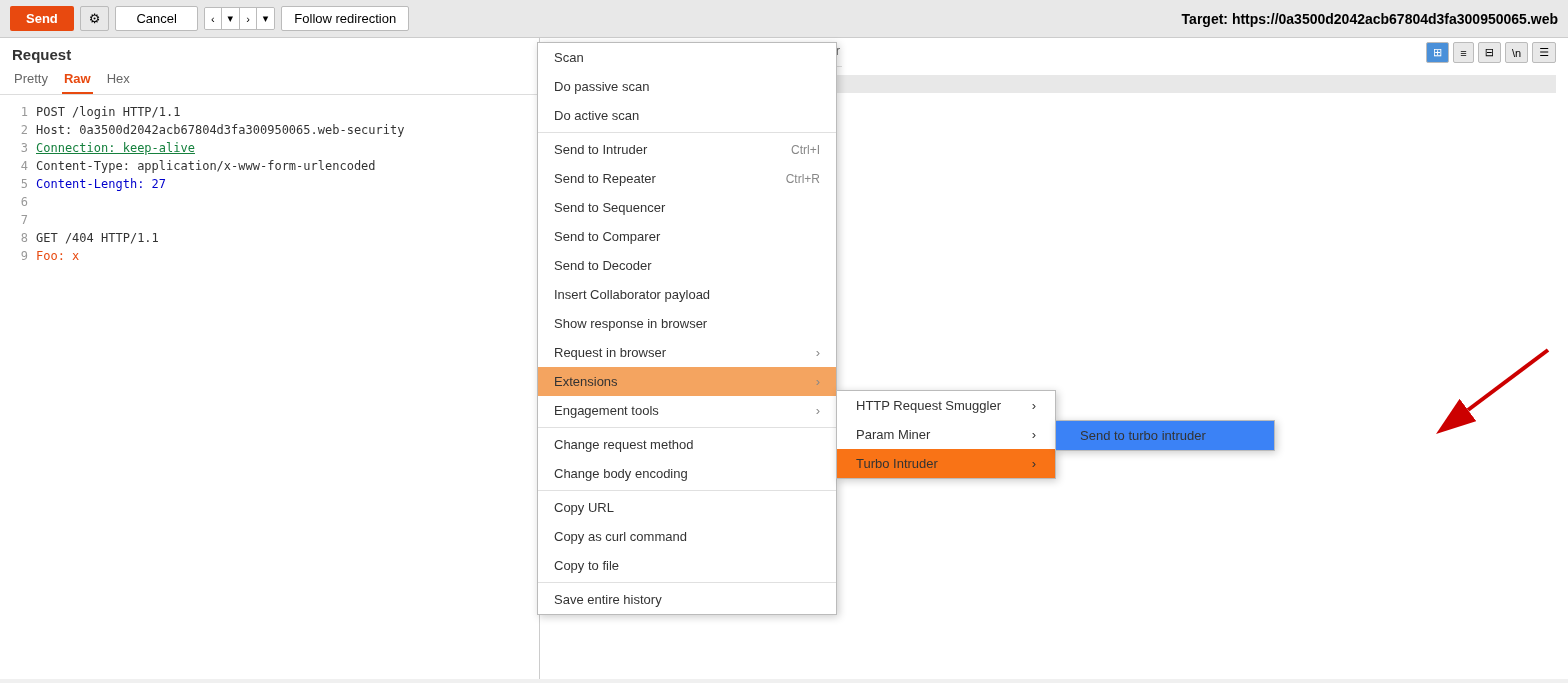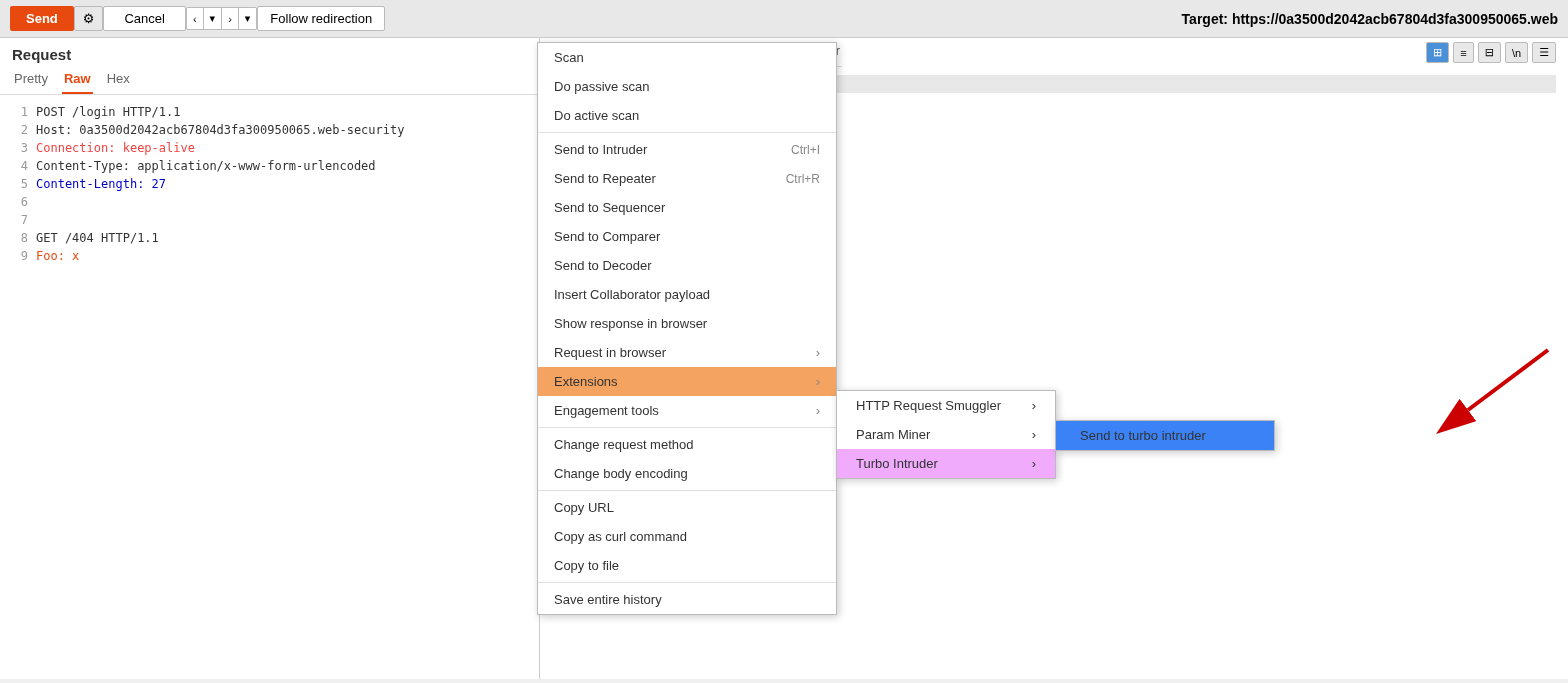--- a/index.html
+++ b/index.html
@@ -1,21 +1,21 @@
 <!DOCTYPE html>
 <html><head>
   <meta charset="utf-8">
   <style>
     * { margin: 0; padding: 0; box-sizing: border-box; }
     body { font-family: Arial, sans-serif; font-size: 13px; background: #f0f0f0; width: 1568px; height: 683px; overflow: hidden; }
 
     
     .toolbar {
       display: flex; align-items: center; padding: 6px 10px; background: #e8e8e8;
-      border-bottom: 1px solid #ccc; 
+      border-bottom: 1px solid #ccc; gap: 6px;
     }
     .btn-send {
       background: #e8490f; color: white; border: none; padding: 5px 16px;
       font-size: 13px; font-weight: bold; cursor: pointer; border-radius: 2px;
     }
     .btn-gear {
       background: #e8e8e8; border: 1px solid #bbb; padding: 4px 8px;
       cursor: pointer; border-radius: 2px; font-size: 13px;
     }
     .btn-cancel {
@@ -59,21 +59,21 @@
       border-bottom: 2px solid transparent;
     }
     .tab.active { color: #e8490f; border-bottom: 2px solid #e8490f; font-weight: bold; }
     .code-area {
       padding: 8px 12px; font-family: monospace; font-size: 12px; flex: 1;
       line-height: 1.5; overflow: auto; color: #333;
     }
     .line { display: flex; }
     .line-num { color: #999; width: 16px; margin-right: 8px; text-align: right; flex-shrink: 0; }
     .code-blue { color: #0000cc; }
-    .code-underline { color: #ef4444; }
+    .code-underline { text-decoration: underline; color: #15803d; }
     .code-orange { color: #e8490f; }
 
     
     .right-pane {
       flex: 1; background: white; display: flex; flex-direction: column;
     }
     .right-pane-header {
       display: flex; align-items: center; justify-content: space-between;
       padding: 0 12px;
     }
@@ -108,21 +108,21 @@
     
     .submenu-extensions {
       position: absolute; top: 42px; left: 836px; width: 220px;
       background: white; border: 1px solid #bbb; box-shadow: 2px 2px 8px rgba(0,0,0,0.2);
       z-index: 101; font-size: 13px;
     }
     .submenu-item {
       padding: 7px 19px; cursor: pointer; display: flex; align-items: center;
       justify-content: space-between; color: #333;
     }
-    .submenu-item.highlighted { background: #f0abfc; color: #333; }
+    .submenu-item.highlighted { background: #f97316; color: #333; }
 
     
     .submenu-turbo {
       position: absolute; top: 42px; left: 1055px; width: 220px;
       background: white; border: 1px solid #bbb; box-shadow: 2px 2px 8px rgba(0,0,0,0.2);
       z-index: 102; font-size: 13px;
     }
     .submenu-turbo-item {
       padding: 7px 24px; cursor: pointer; display: flex; align-items: center;
       justify-content: space-between; color: #333; background: #3b82f6;

